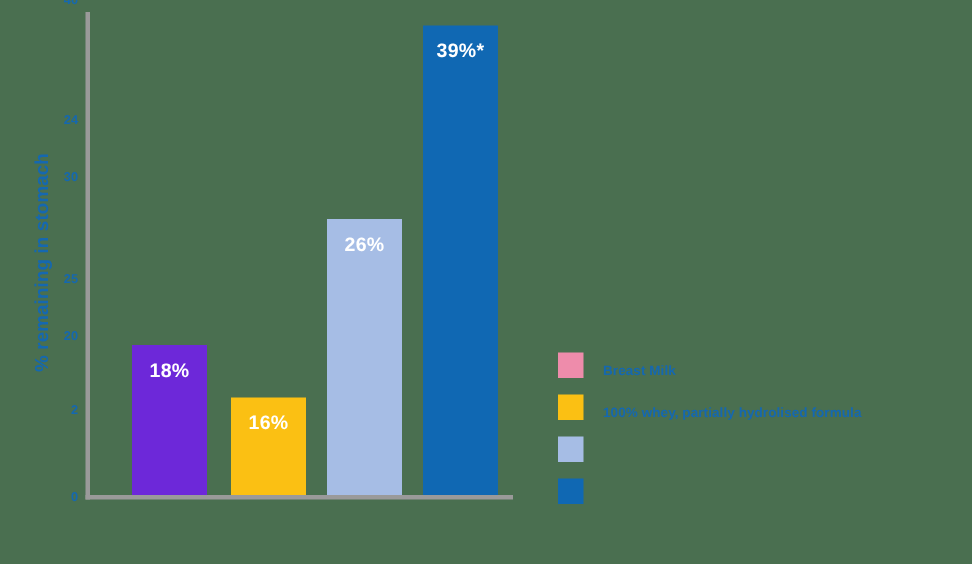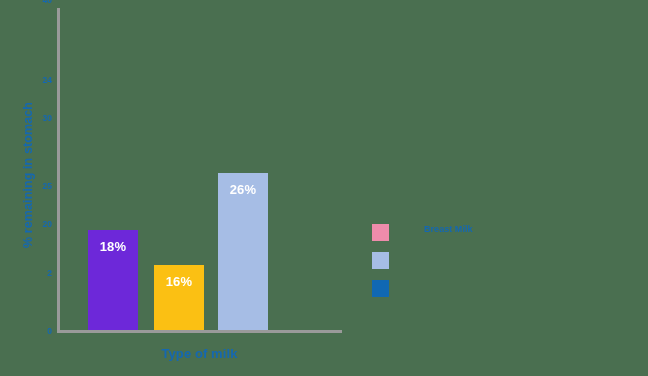--- a/index.html
+++ b/index.html
@@ -105,23 +105,22 @@
 
   
   .legend {
     position: absolute;
     left: 372px;
     top: 224px;
     width: 276px;
   }
   .legend-item {
     display: flex;
-    align-items: flex-start;
+    align-items: flex-end;
     height: 28px;
-    gap: 22px;
   }
   .legend-swatch {
     width: 17px;
     height: 17px;
     flex: 0 0 17px;
   }
   .legend-label {
     margin-left: 13px;
     color: #1568b0;
     font-size: 9px;
@@ -150,31 +149,37 @@
   <div class="axis-line-y"></div>
   <div class="axis-line-x"></div>
 
   <div class="plot-area">
     <div class="bar" style="left:28px; height:100px; background:#6d28d9">
       <span class="bar-value">18%</span>
     </div>
     <div class="bar" style="left:94px; height:65px; background:#fbc013">
       <span class="bar-value">16%</span>
     </div>
-    <div class="bar" style="left:158px; height:157px; background:#a6bde5">
+    <div class="bar" style="left:158px; height:184px; background:#a6bde5">
       <span class="bar-value">26%</span>
+    </div>
+    <div class="bar" style="left:222px; height:313px; background:#1068b3">
+      <span class="bar-value">39%*</span>
     </div>
   </div>
 
-  <div class="x-axis-title">Type of milk</div>
 
   <div class="legend">
     <div class="legend-item">
       <span class="legend-swatch" style="background:#ee8cab"></span>
       <span class="legend-label">Breast Milk</span>
+    </div>
+    <div class="legend-item">
+      <span class="legend-swatch" style="background:#fbc013"></span>
+      <span class="legend-label">100% whey, partially hydrolised formula</span>
     </div>
     <div class="legend-item">
       <span class="legend-swatch" style="background:#a6bde5"></span>
     </div>
     <div class="legend-item">
       <span class="legend-swatch" style="background:#1068b3"></span>
     </div>
   </div>
 
 </div>

